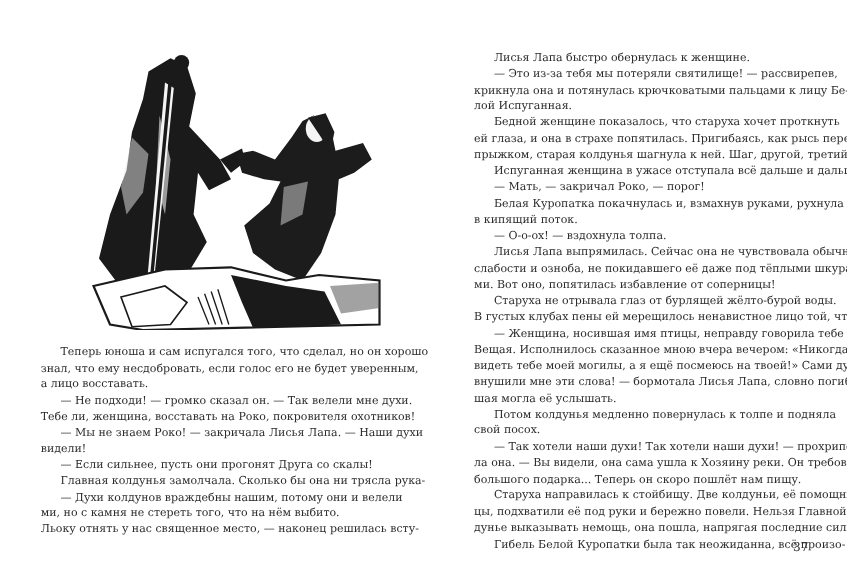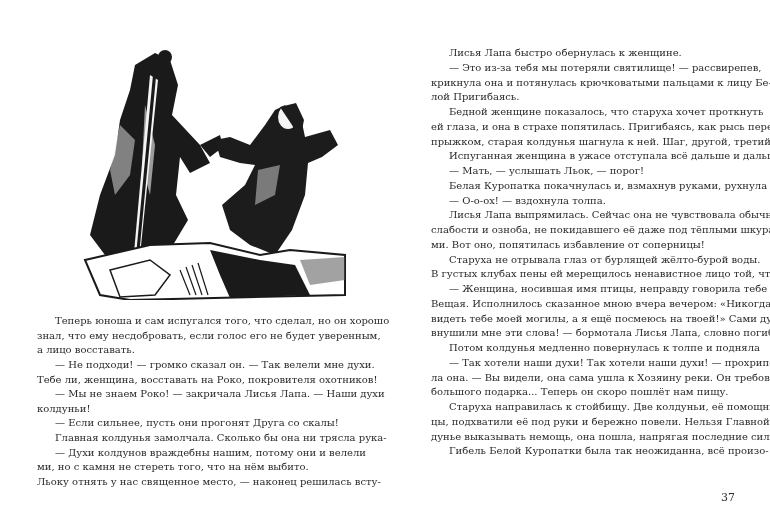--- a/index.html
+++ b/index.html
@@ -53,53 +53,56 @@
     </g>
   </svg>
 
   <div class="text-block left-text" id="left-text">
       <span class="line indent">Теперь юноша и сам испугался того, что сделал, но он хорошо</span>
       <span class="line">знал, что ему несдобровать, если голос его не будет уверенным,</span>
       <span class="line last">а лицо восставать.</span>
       <span class="line indent">— Не подходи! — громко сказал он. — Так велели мне духи.</span>
       <span class="line last">Тебе ли, женщина, восставать на Роко, покровителя охотников!</span>
       <span class="line indent">— Мы не знаем Роко! — закричала Лисья Лапа. — Наши духи</span>
-      <span class="line last">колдуньи!</span>
+      <span class="line last">видели!</span>
       <span class="line indent last">— Если сильнее, пусть они прогонят Друга со скалы!</span>
       <span class="line indent">Главная колдунья замолчала. Сколько бы она ни трясла рука-</span>
       <span class="line indent">— Духи колдунов враждебны нашим, потому они и велели</span>
       <span class="line last">ми, но с камня не стереть того, что на нём выбито.</span>
       <span class="line">Льоку отнять у нас священное место, — наконец решилась всту-</span>
     </div>
   <div class="page-number pn-left">36</div>
 </div>
 
 <div class="page page-right">
   <div class="text-block right-text" id="right-text">
       <span class="line indent last">Лисья Лапа быстро обернулась к женщине.</span>
       <span class="line indent">— Это из-за тебя мы потеряли святилище! — рассвирепев,</span>
       <span class="line">крикнула она и потянулась крючковатыми пальцами к лицу Бе-</span>
-      <span class="line last">лой Пригибаясь.</span>
+      <span class="line last">лой Испуганная.</span>
       <span class="line indent">Бедной женщине показалось, что старуха хочет проткнуть</span>
       <span class="line">ей глаза, и она в страхе попятилась. Пригибаясь, как рысь перед</span>
       <span class="line last">прыжком, старая колдунья шагнула к ней. Шаг, другой, третий...</span>
       <span class="line indent">Испуганная женщина в ужасе отступала всё дальше и дальше</span>
-      <span class="line indent last">— Мать, — услышать Льок, — порог!</span>
+      <span class="line indent last">— Мать, — закричал Роко, — порог!</span>
       <span class="line indent">Белая Куропатка покачнулась и, взмахнув руками, рухнула</span>
+      <span class="line last">в кипящий поток.</span>
       <span class="line indent last">— О-о-ох! — вздохнула толпа.</span>
       <span class="line indent">Лисья Лапа выпрямилась. Сейчас она не чувствовала обычной</span>
       <span class="line">слабости и озноба, не покидавшего её даже под тёплыми шкура-</span>
       <span class="line last">ми. Вот оно, попятилась избавление от соперницы!</span>
       <span class="line indent">Старуха не отрывала глаз от бурлящей жёлто-бурой воды.</span>
       <span class="line">В густых клубах пены ей мерещилось ненавистное лицо той, что</span>
       <span class="line indent">— Женщина, носившая имя птицы, неправду говорила тебе</span>
       <span class="line">Вещая. Исполнилось сказанное мною вчера вечером: «Никогда не</span>
       <span class="line">видеть тебе моей могилы, а я ещё посмеюсь на твоей!» Сами духи</span>
       <span class="line">внушили мне эти слова! — бормотала Лисья Лапа, словно погиб-</span>
+      <span class="line last">шая могла её услышать.</span>
       <span class="line indent">Потом колдунья медленно повернулась к толпе и подняла</span>
+      <span class="line last">свой посох.</span>
       <span class="line indent">— Так хотели наши духи! Так хотели наши духи! — прохрипе-</span>
       <span class="line">ла она. — Вы видели, она сама ушла к Хозяину реки. Он требовал</span>
       <span class="line last">большого подарка... Теперь он скоро пошлёт нам пищу.</span>
       <span class="line indent">Старуха направилась к стойбищу. Две колдуньи, её помощни-</span>
       <span class="line">цы, подхватили её под руки и бережно повели. Нельзя Главной кол-</span>
       <span class="line last">дунье выказывать немощь, она пошла, напрягая последние силы.</span>
       <span class="line indent">Гибель Белой Куропатки была так неожиданна, всё произо-</span>
     </div>
   <div class="page-number pn-right">37</div>
 </div>

